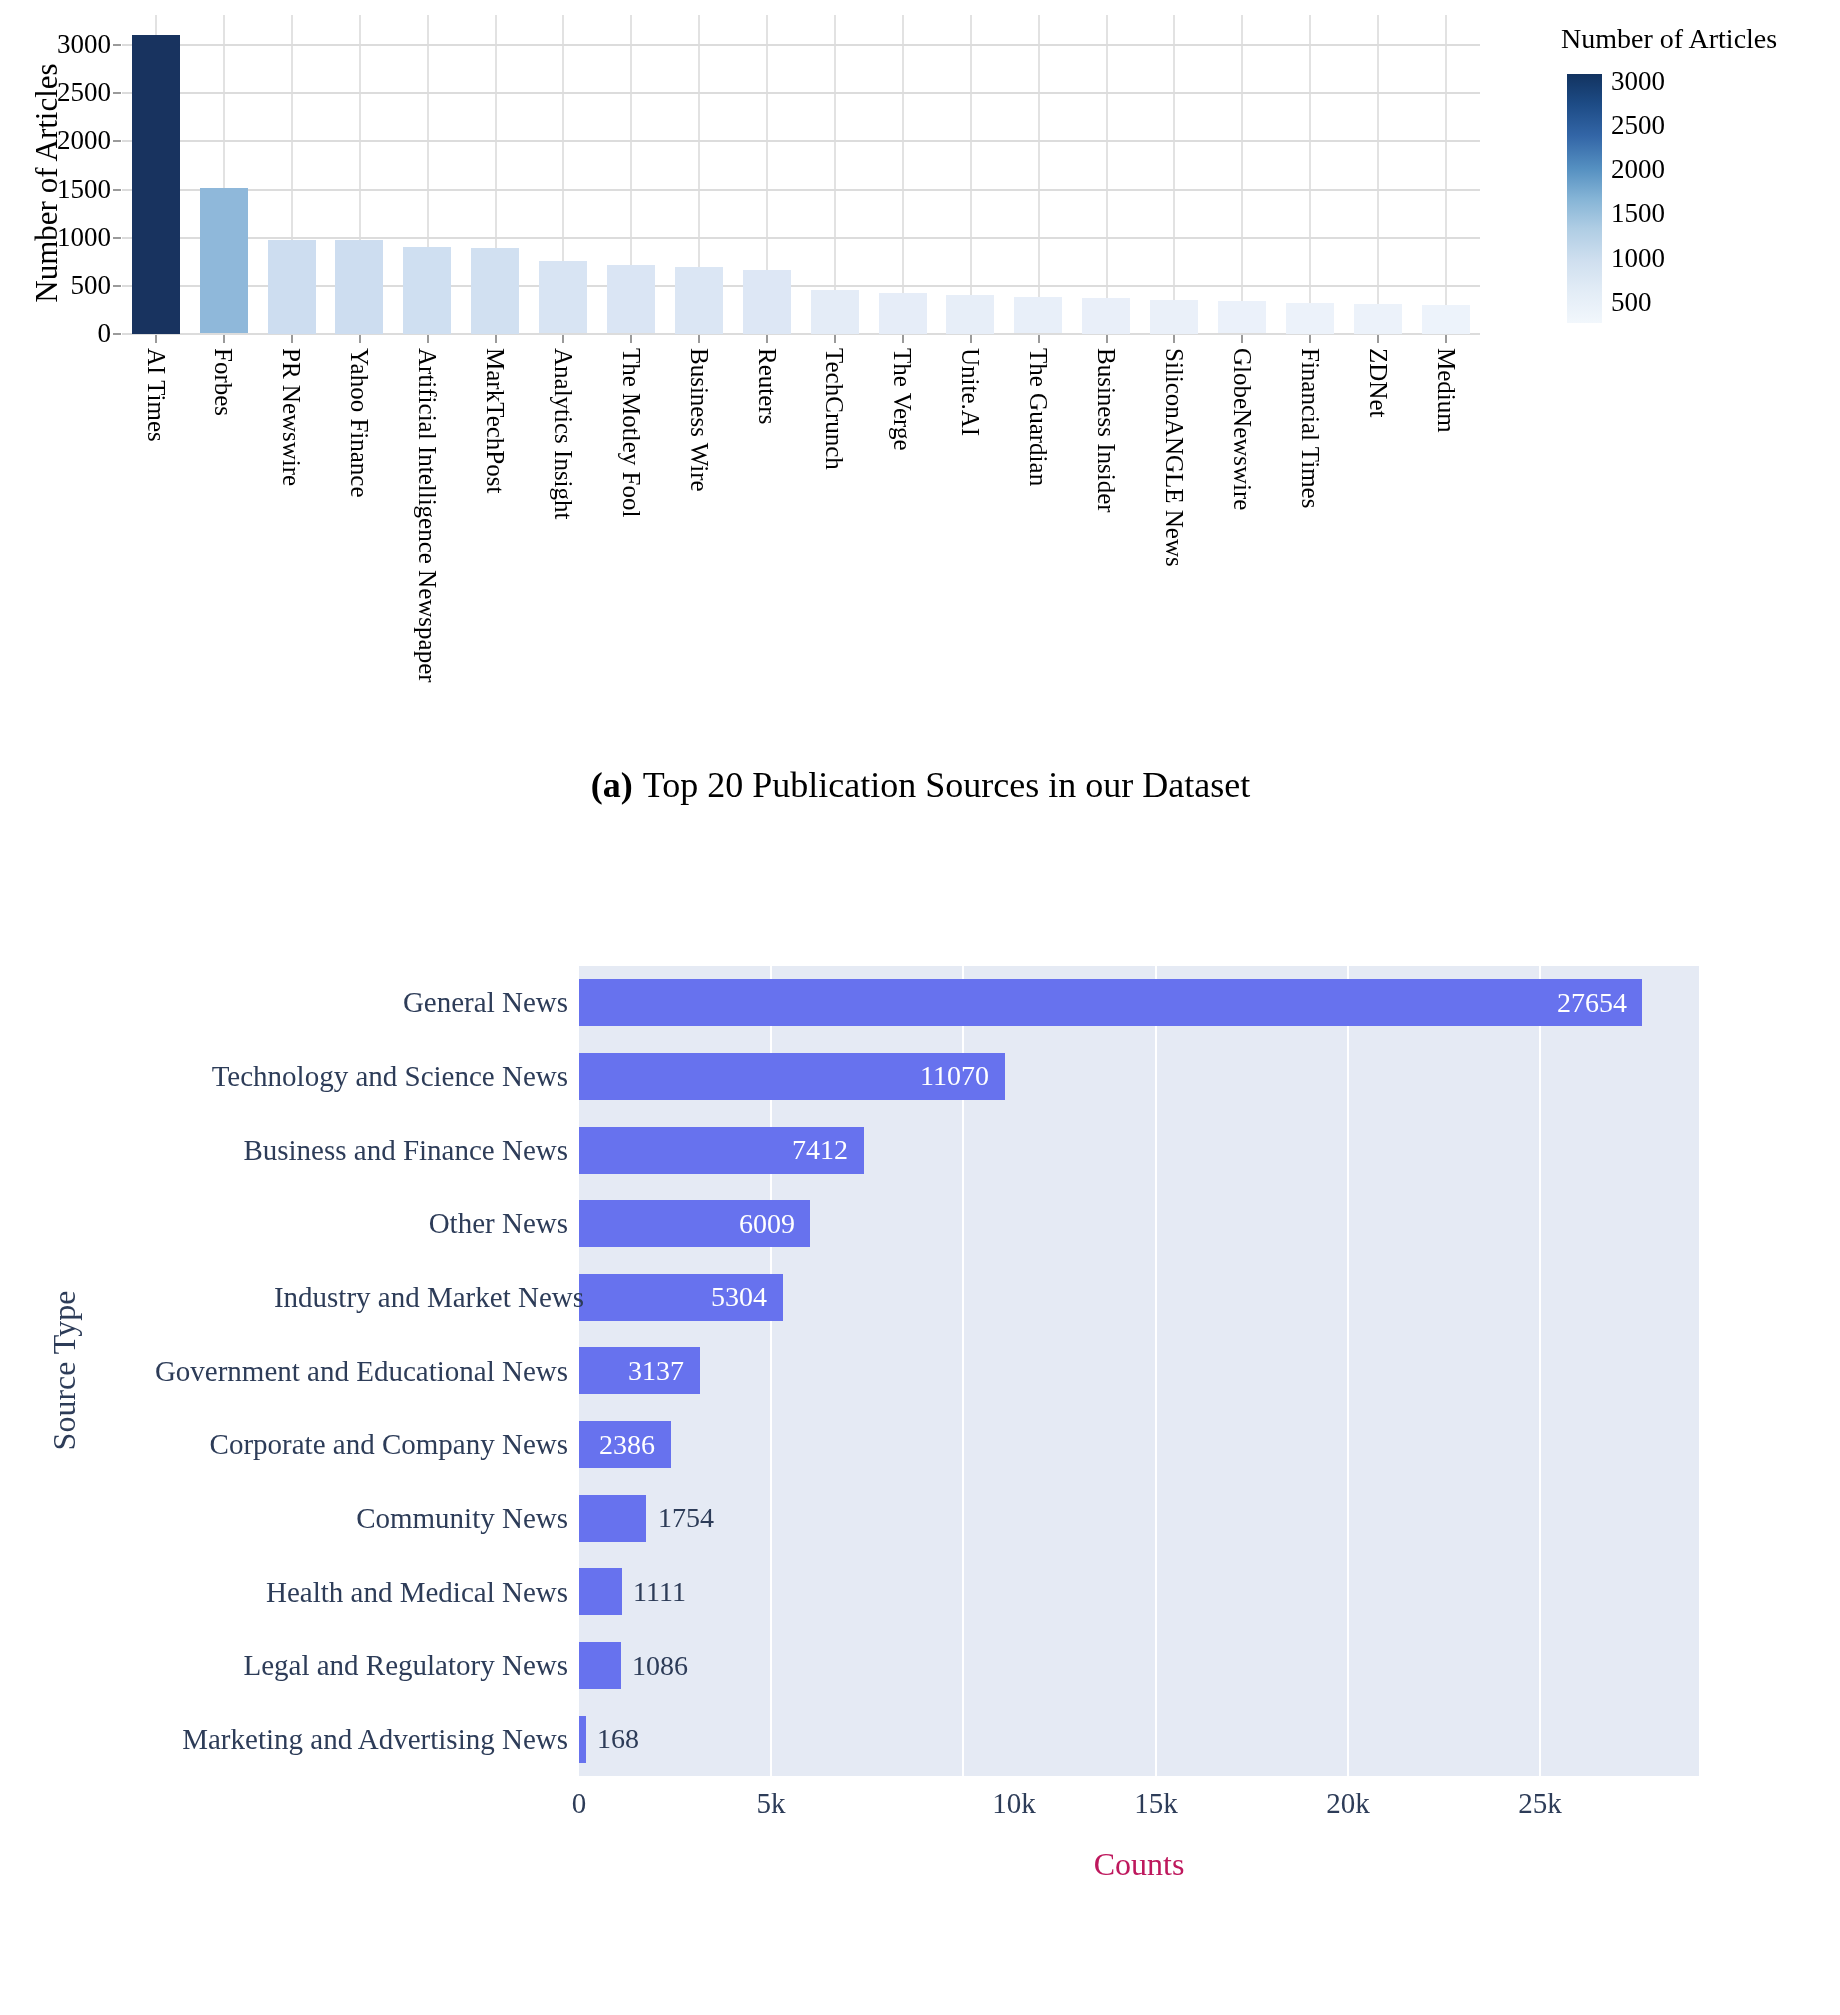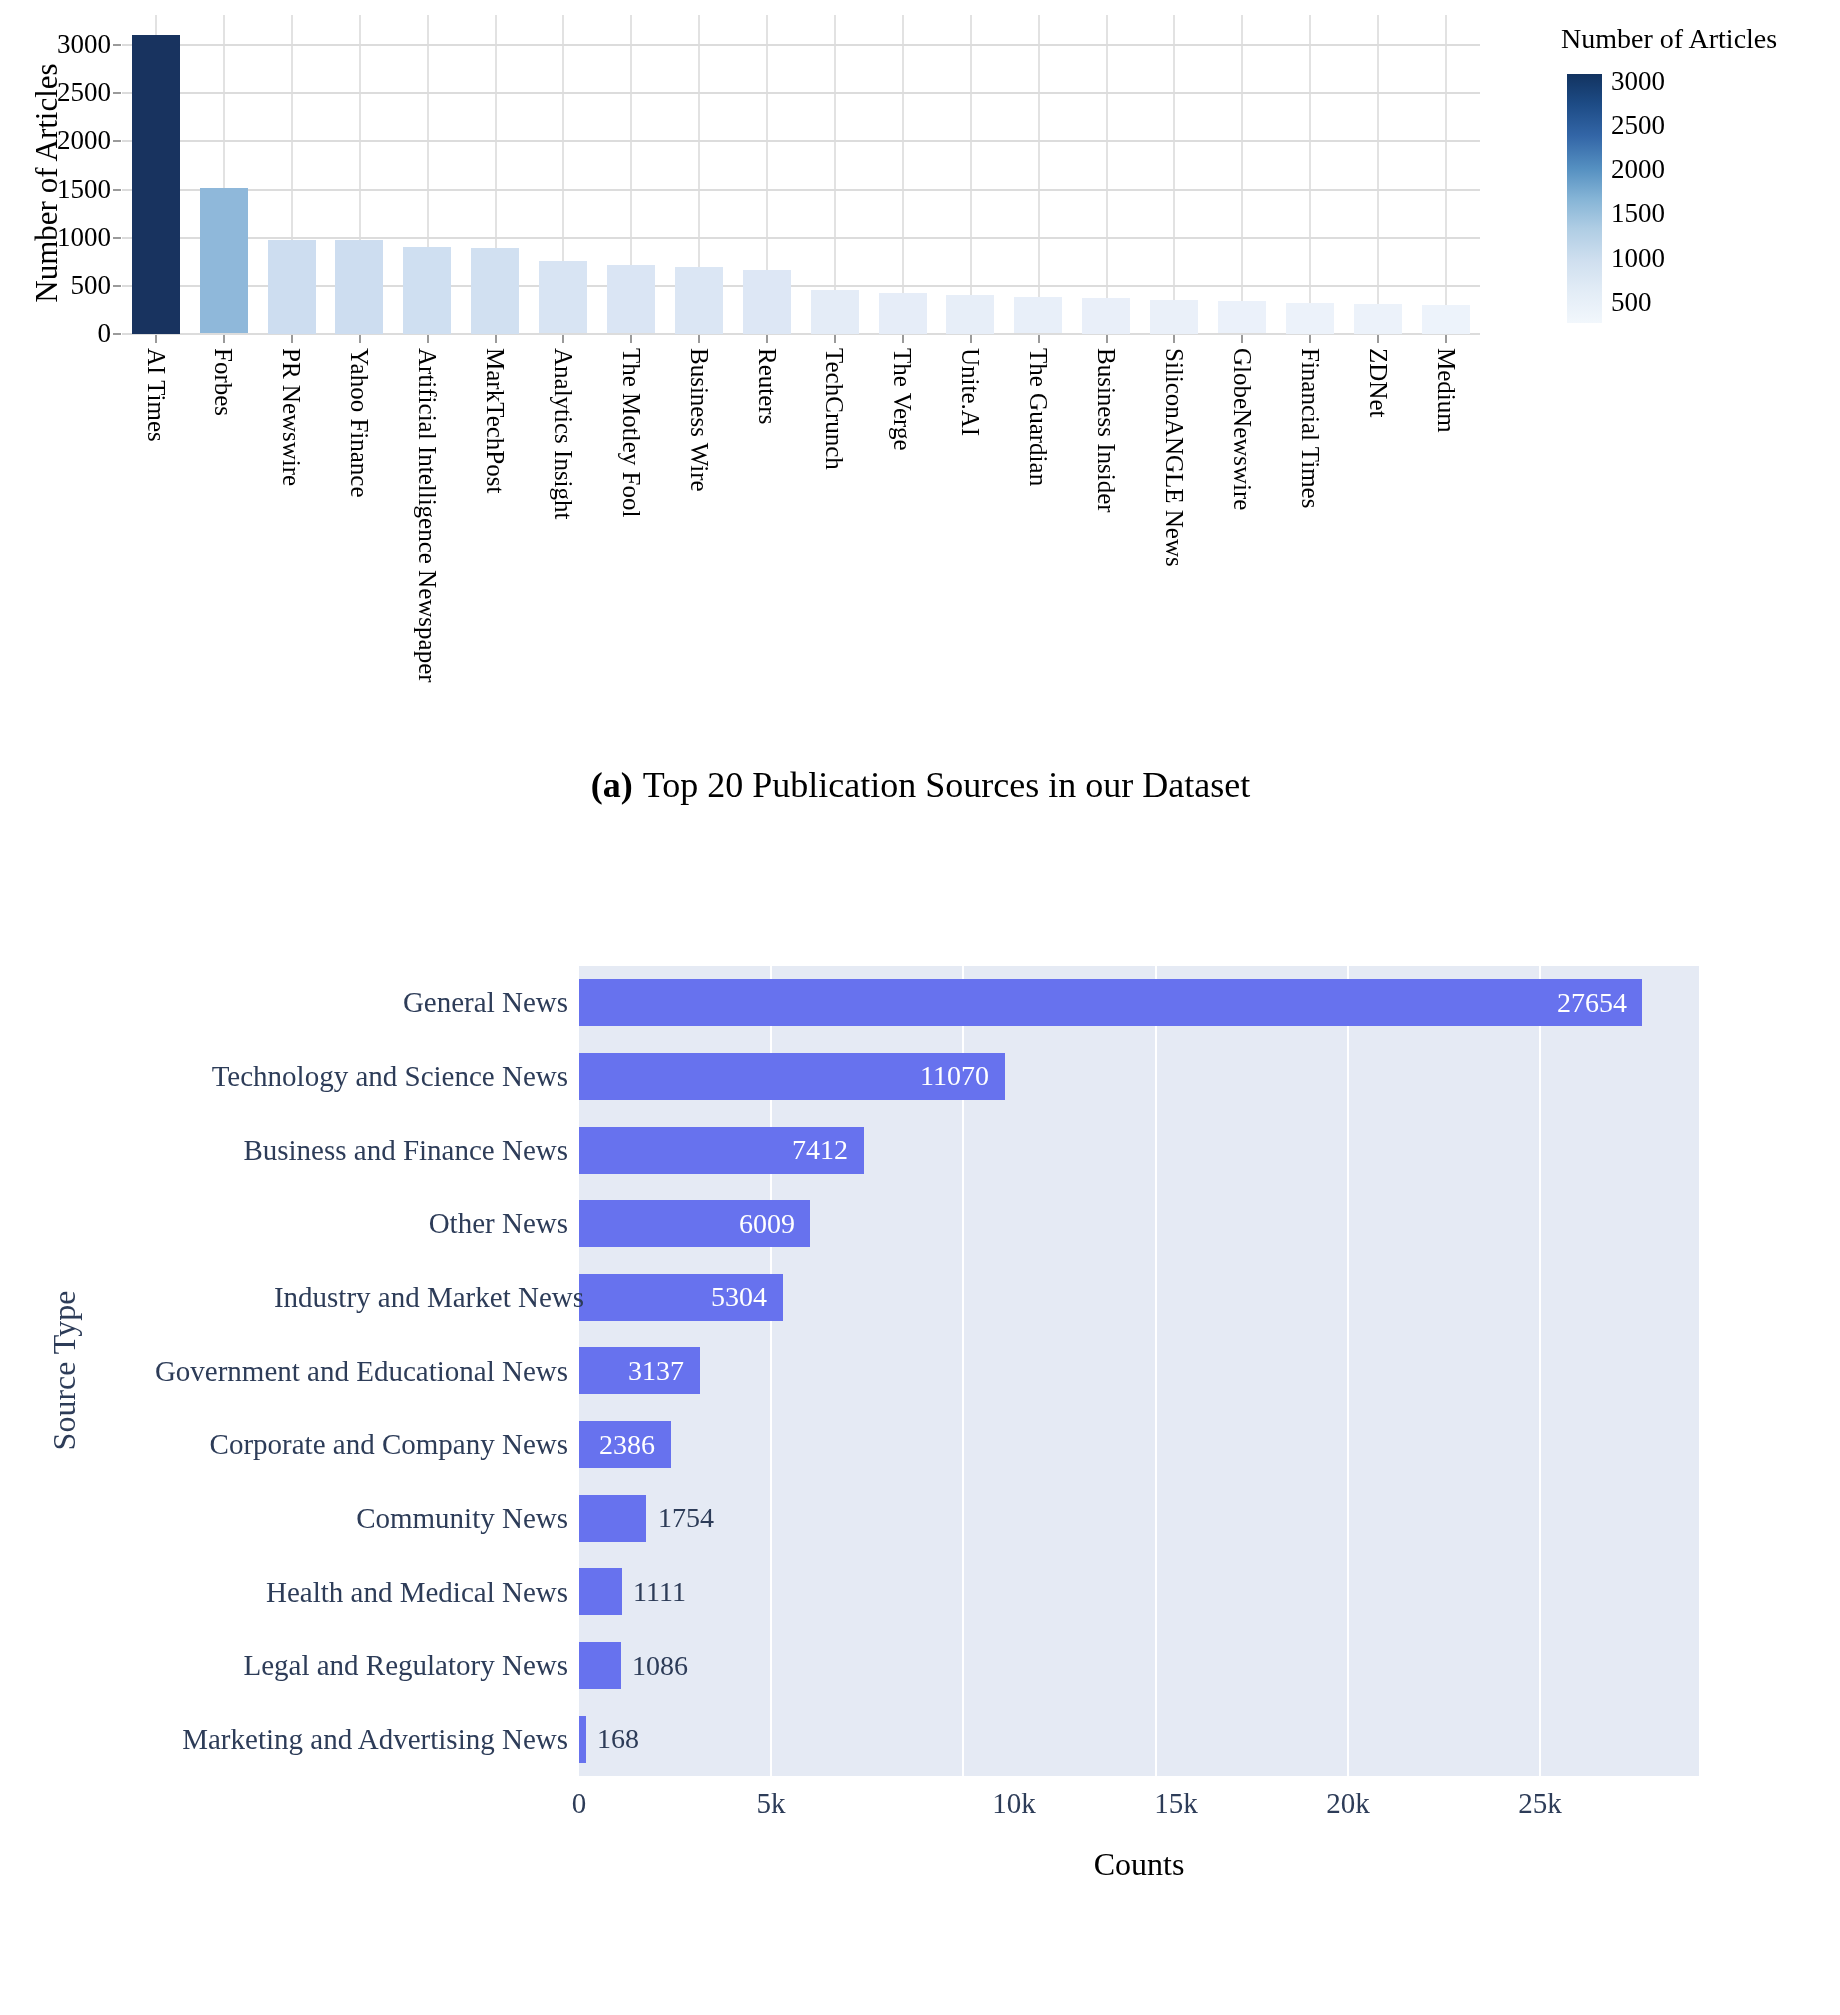--- a/index.html
+++ b/index.html
@@ -36,21 +36,21 @@
   .caption-a{top:765px;}
   .caption-b{top:1923px;}
   
   .plotbg-b{position:absolute;left:579px;top:966px;width:1120px;height:810px;background:#e5eaf4;}
   .gridline-b{position:absolute;width:2px;background:#ffffff;top:966px;height:810px;}
   .bar-b{position:absolute;background:#6772ee;}
   .cat-b{position:absolute;text-align:right;font-size:29px;line-height:30px;color:#2d3c58;white-space:nowrap;}
   .val-in{position:absolute;color:#ffffff;font-size:28px;line-height:29px;text-align:right;}
   .val-out{position:absolute;color:#2d3c58;font-size:28px;line-height:29px;text-align:left;}
   .xtick-b{position:absolute;top:1788px;font-size:29px;line-height:30px;color:#2d3c58;transform:translateX(-50%);}
-  .xlabel-b{position:absolute;left:579px;top:1848px;width:1120px;text-align:center;font-size:32px;line-height:33px;color:#000000;}
+  .xlabel-b{position:absolute;left:579px;top:1848px;width:1120px;text-align:center;font-size:32px;line-height:33px;color:#be185d;}
   .ylabel-b{
     position:absolute;left:-138px;top:1354px;width:405px;height:33px;
     font-size:32px;line-height:33px;text-align:center;color:#2d3c58;transform:rotate(-90deg);
   }
 </style>
 </head>
 <body>
 
 <div id="fig">
 
@@ -173,21 +173,21 @@
   </div>
 
   <div class="plotbg-b"></div>
   <div id="plot-b">
       <div class="xtick-b" style="left: 579px;">0</div>
       <div class="gridline-b" style="left: 770px;"></div>
       <div class="xtick-b" style="left: 771px;">5k</div>
       <div class="gridline-b" style="left: 962px;"></div>
       <div class="xtick-b" style="left: 983px; margin-left: 31px;">10k</div>
       <div class="gridline-b" style="left: 1155px;"></div>
-      <div class="xtick-b" style="left: 1156px; margin-left: 20px;">15k</div>
+      <div class="xtick-b" style="left: 1156px;">15k</div>
       <div class="gridline-b" style="left: 1347px;"></div>
       <div class="xtick-b" style="left: 1348px;">20k</div>
       <div class="gridline-b" style="left: 1539px;"></div>
       <div class="xtick-b" style="left: 1540px;">25k</div>
       <div class="bar-b" style="left: 579px; top: 979px; width: 1063px; height: 47px;"></div>
       <div class="cat-b" style="left: 71px; top: 987px; width: 497px;">General News</div>
       <div class="val-in" style="left: 1460px; top: 988px; width: 167px;">27654</div>
       <div class="bar-b" style="left: 579px; top: 1053px; width: 426px; height: 47px;"></div>
       <div class="cat-b" style="left: 71px; top: 1061px; width: 497px;">Technology and Science News</div>
       <div class="val-in" style="left: 822px; top: 1061px; width: 167px;">11070</div>

